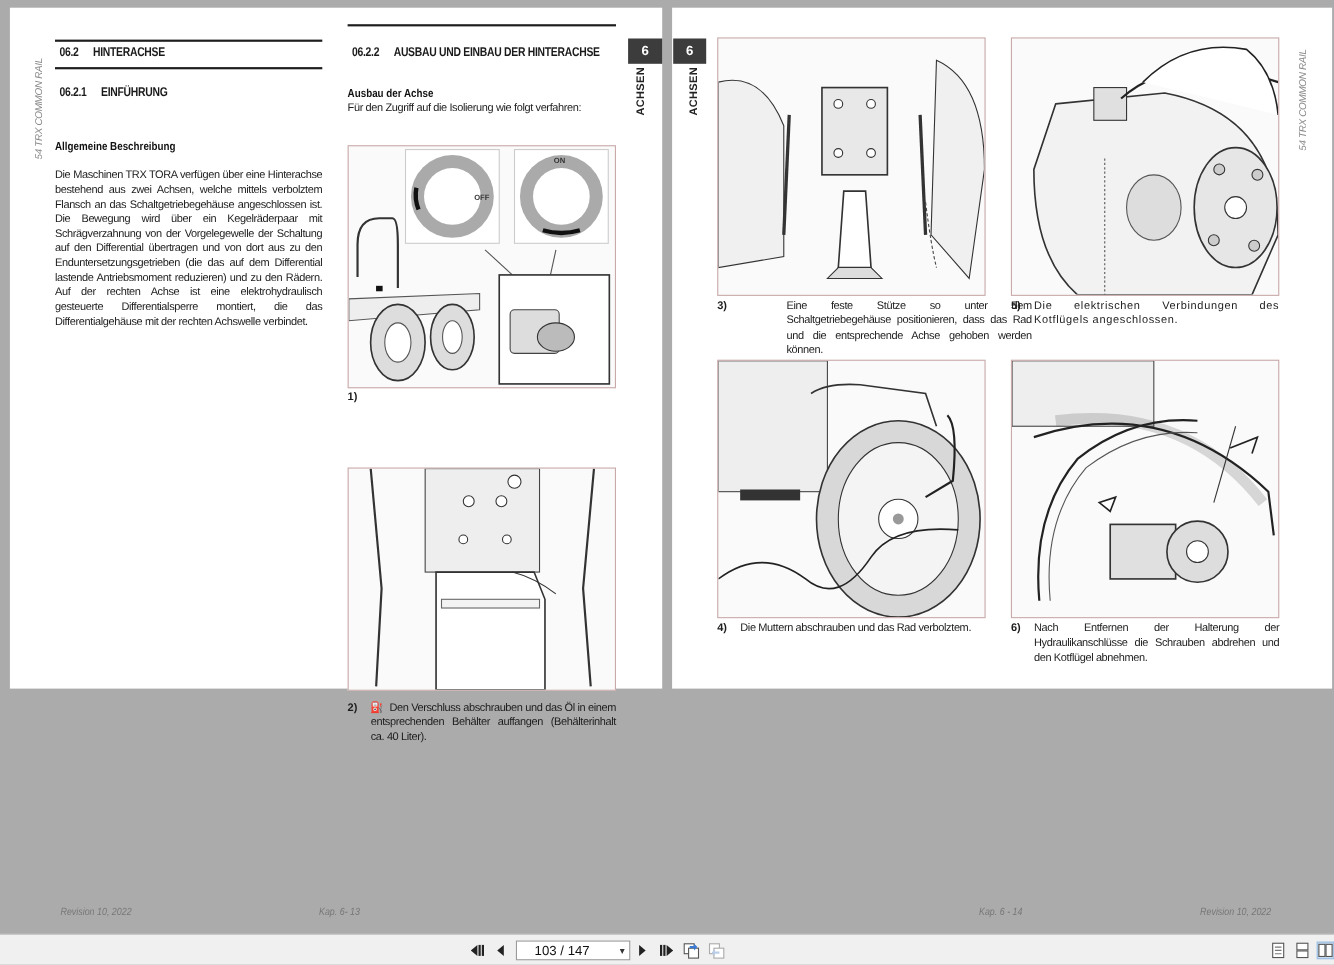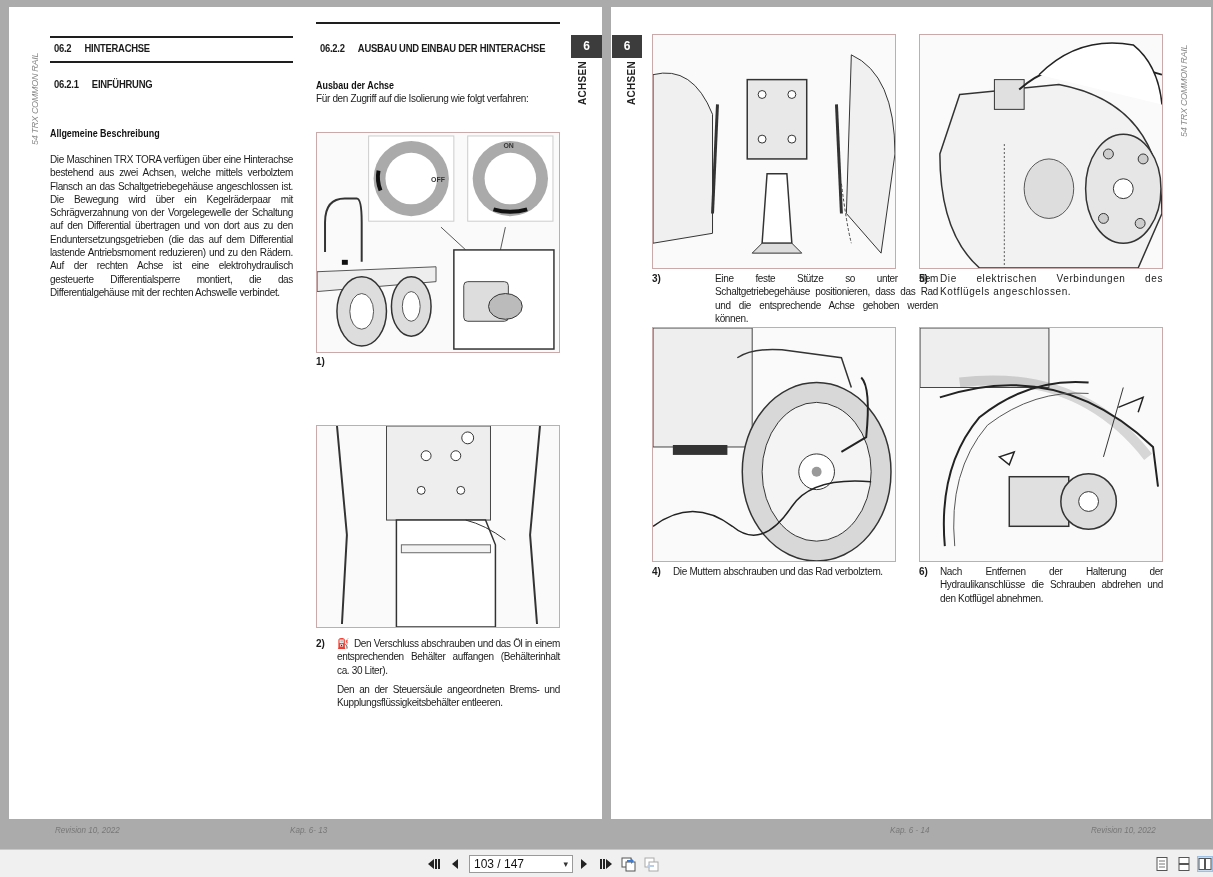--- a/index.html
+++ b/index.html
@@ -1,18 +1,18 @@
 <!DOCTYPE html>
 <html><head>
 <meta charset="utf-8">
 <style>
   * { box-sizing: border-box; margin: 0; padding: 0; }
   html, body { width: 1213px; height: 877px; overflow: hidden; background: #ababab; font-family: "Liberation Sans", sans-serif; }
   .viewer { position: absolute; left: 0; top: 0; width: 1213px; height: 849px; background: #ababab; }
-  .page { position: absolute; top: 7px; height: 812px; background: #fff; }
+  .page { position: absolute; top: 7px; height: 619px; background: #fff; }
   .page-left { left: 9px; width: 593px; }
   .page-right { left: 611px; width: 600px; }
 
   .side-label { position: absolute; font-size: 9px; font-style: italic; color: #8a8a8a; transform: rotate(-90deg); transform-origin: left top; white-space: nowrap; letter-spacing: -0.3px; }
 
   .h-rule-thick { position: absolute; height: 2px; background: #1e1e1e; }
   .sec-title { position: absolute; font-weight: bold; font-size: 11.5px; color: #1a1a1a; letter-spacing: -0.3px; transform: scaleX(0.82); transform-origin: left top; white-space: nowrap; }
   .sec-title .num { display: inline-block; margin-right: 16px; }
 
   .subhead { position: absolute; font-weight: bold; font-size: 10.5px; color: #111; transform: scaleX(0.85); transform-origin: left top; white-space: nowrap; }
@@ -26,21 +26,21 @@
 
   .step { position: absolute; font-size: 10px; line-height: 13.3px; color: #1c1c1c; }
   .step .n { position: absolute; left: 0; top: 0; font-weight: bold; }
   .step .t { position: absolute; left: 21px; top: 0; text-align: justify; letter-spacing: -0.35px; }
 
   .footer-text { position: absolute; font-size: 9.5px; font-style: italic; color: #777; white-space: nowrap; transform: scaleX(0.85); transform-origin: left top; }
 
   
   .toolbar { position: absolute; left: 0; top: 849px; width: 1213px; height: 28px; background: #f0f0f0; border-top: 1px solid #c8c8c8; }
   .tb-btn { position: absolute; top: 6px; width: 16px; height: 16px; display: flex; align-items: center; justify-content: center; color: #222; font-size: 12px; cursor: pointer; }
-  .page-select { position: absolute; left: 469px; top: 5px; width: 104px; height: 18px; border: 1px solid #9a9a9a; background: #fff; font-size: 12px; line-height: 16px; padding-left: 4px; color: #111; }
+  .page-select { position: absolute; left: 469px; top: 5px; width: 104px; height: 18px; border: 1px solid #9a9a9a; background: #fff; font-size: 12px; line-height: 16px; padding-left: 16px; color: #111; }
   .page-select .arrow { position: absolute; right: 4px; top: 0; font-size: 9px; color: #333; }
   .view-btn { position: absolute; top: 6px; width: 16px; height: 16px; }
   .view-btn.active { background: #c9dcf0; border: 1px solid #9cbfe3; }
 </style>
 </head>
 <body>
 
 <div class="viewer">
 
   <div class="page page-left">
@@ -110,23 +110,22 @@
         <path d="M20 0 L30 110 L25 200" stroke="#333" stroke-width="2" fill="none"></path>
         <path d="M225 0 L215 110 L222 200" stroke="#333" stroke-width="2" fill="none"></path>
         <path d="M80 95 L170 95 L180 120 L180 203 L80 203 L80 120 Z" fill="#fff" stroke="#333" stroke-width="1.5"></path>
         <rect x="85" y="120" width="90" height="8" fill="#f3f3f3" stroke="#666"></rect>
         <path d="M150 95 Q170 100 190 115" stroke="#333" fill="none"></path>
       </svg>
     </div>
 
     <div class="step" style="left:307px; top:630px; width:244px; height:80px;">
       <span class="n">2)</span>
-      <span class="t" style="width:223px; text-indent:17px;">Den Verschluss abschrauben und das Öl in einem entsprechenden Behälter auffangen (Behälterinhalt ca. 30 Liter).</span>
+      <span class="t" style="width:223px; text-indent:17px;">Den Verschluss abschrauben und das Öl in einem entsprechenden Behälter auffangen (Behälterinhalt ca. 40 Liter).</span>
       <span style="position:absolute; left:21px; top:0; font-size:10px; color:#333;">⛽</span>
-      <span class="t" style="top:46px; width:223px;">Den an der Steuersäule angeordneten Brems- und Kupplungsflüssigkeitsbehälter entleeren.</span>
     </div>
 
     <div class="tab-box" style="left:562px; top:28px;">6</div>
     <div class="tab-label" style="left:568px; top:98px;">ACHSEN</div>
 
     <div class="footer-text" style="left:46px; top:817px;">Revision 10, 2022</div>
     <div class="footer-text" style="left:281px; top:817px;">Kap. 6- 13</div>
   </div>
 
   <div class="page page-right">

